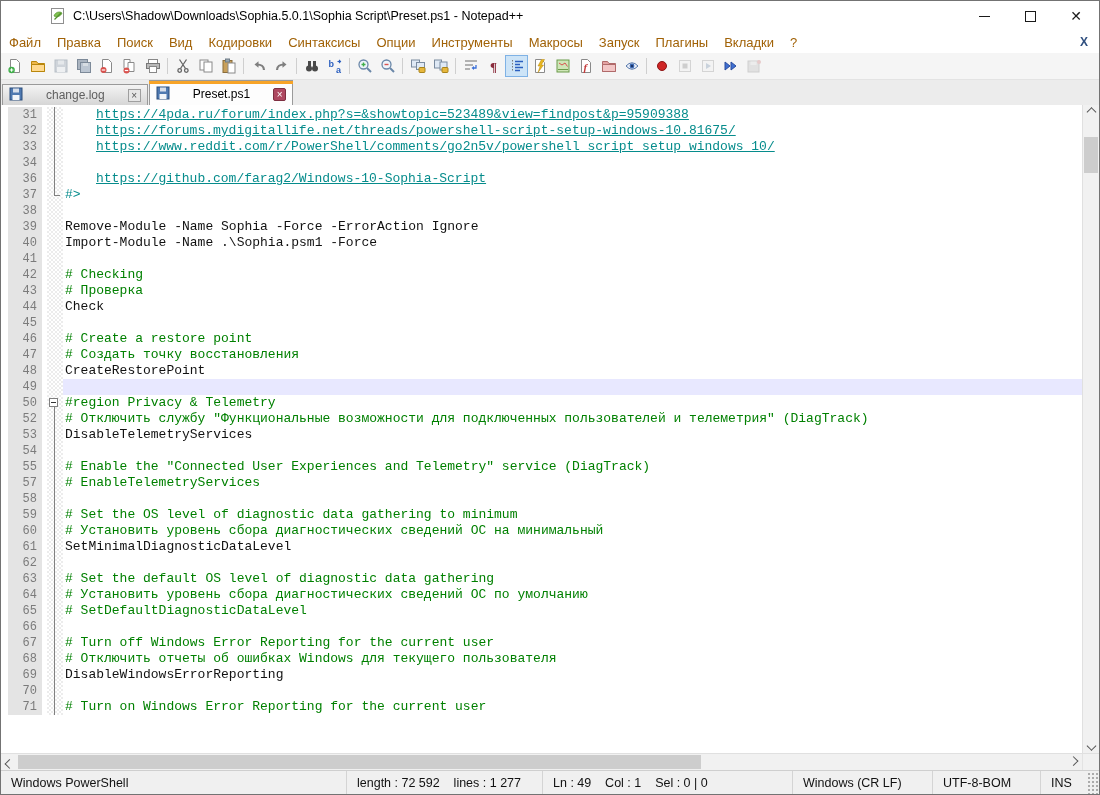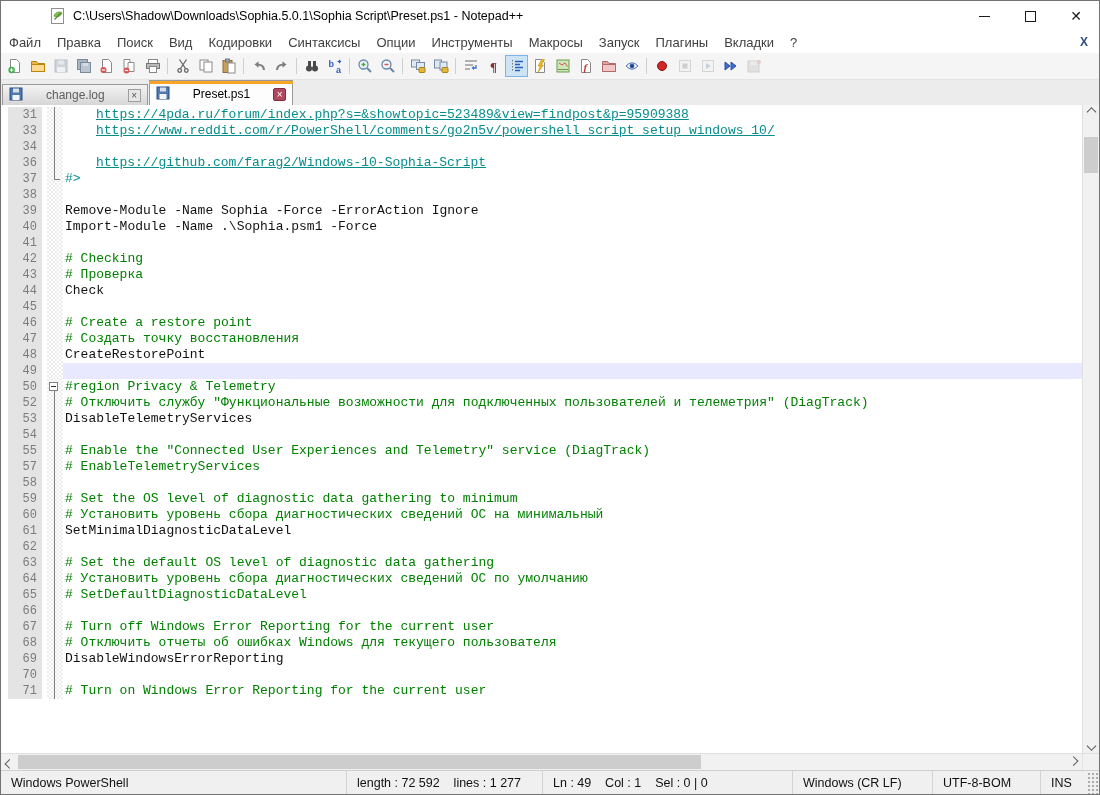--- a/index.html
+++ b/index.html
@@ -9,21 +9,21 @@
   .appicon{margin:0 6px 0 8px;display:flex;flex:none;}
   .title{font-size:12.5px;color:#000;flex:1;white-space:nowrap;overflow:hidden;}
   .wctrl{display:flex;height:100%;flex:none;}
   .wbtn{width:46px;display:flex;align-items:center;justify-content:center;}
   .g-min{width:11px;height:1px;background:#1a1a1a;display:block;}
   .g-max{width:9px;height:9px;border:1px solid #1a1a1a;display:block;}
   .g-close{font-size:14px;color:#1a1a1a;line-height:1;}
   
   .menubar{height:22px;flex:none;display:flex;align-items:center;background:#fff;font-size:13px;}
   .menuitems{display:flex;height:100%;}
-  .menuitem{padding:0 8px;display:flex;align-items:center;color:#404040;cursor:default;}
+  .menuitem{padding:0 8px;display:flex;align-items:center;color:#a16207;cursor:default;}
   .menux{margin-left:auto;padding:0 11px;font-weight:bold;font-size:12px;color:#2f4f7f;}
   
   .toolbar{height:26px;flex:none;display:flex;align-items:center;background:#f5f5f5;border-bottom:1px solid #e3e3e3;padding-left:2px;}
   .tbtn{width:23px;height:22px;display:flex;align-items:center;justify-content:center;border:1px solid transparent;box-sizing:border-box;}
   .tbtn.active{background:#cde4f7;border-color:#7fb2e5;}
   .tbtn.dis{opacity:.5;}
   .ticon{display:flex;}
   .ticon svg{display:block;}
   .sep{width:1px;height:16px;background:#cfcfcf;margin:0 3px;flex:none;}
   
@@ -428,20 +428,27 @@
     <div class="code" id="code">
         <div class="row">
           <span class="bm"></span>
           <span class="ln">31</span>
           <span class="gap"></span>
           <span class="fold f-v"></span>
           <span class="txt st-url" style="padding-left: 33px;">https://4pda.ru/forum/index.php?s=&amp;showtopic=523489&amp;view=findpost&amp;p=95909388</span>
         </div>
         <div class="row">
           <span class="bm"></span>
+          <span class="ln">32</span>
+          <span class="gap"></span>
+          <span class="fold f-v"></span>
+          <span class="txt st-url" style="padding-left: 33px;">https://forums.mydigitallife.net/threads/powershell-script-setup-windows-10.81675/</span>
+        </div>
+        <div class="row">
+          <span class="bm"></span>
           <span class="ln">33</span>
           <span class="gap"></span>
           <span class="fold f-v"></span>
           <span class="txt st-url" style="padding-left: 33px;">https://www.reddit.com/r/PowerShell/comments/go2n5v/powershell_script_setup_windows_10/</span>
         </div>
         <div class="row">
           <span class="bm"></span>
           <span class="ln">34</span>
           <span class="gap"></span>
           <span class="fold f-v"></span>

